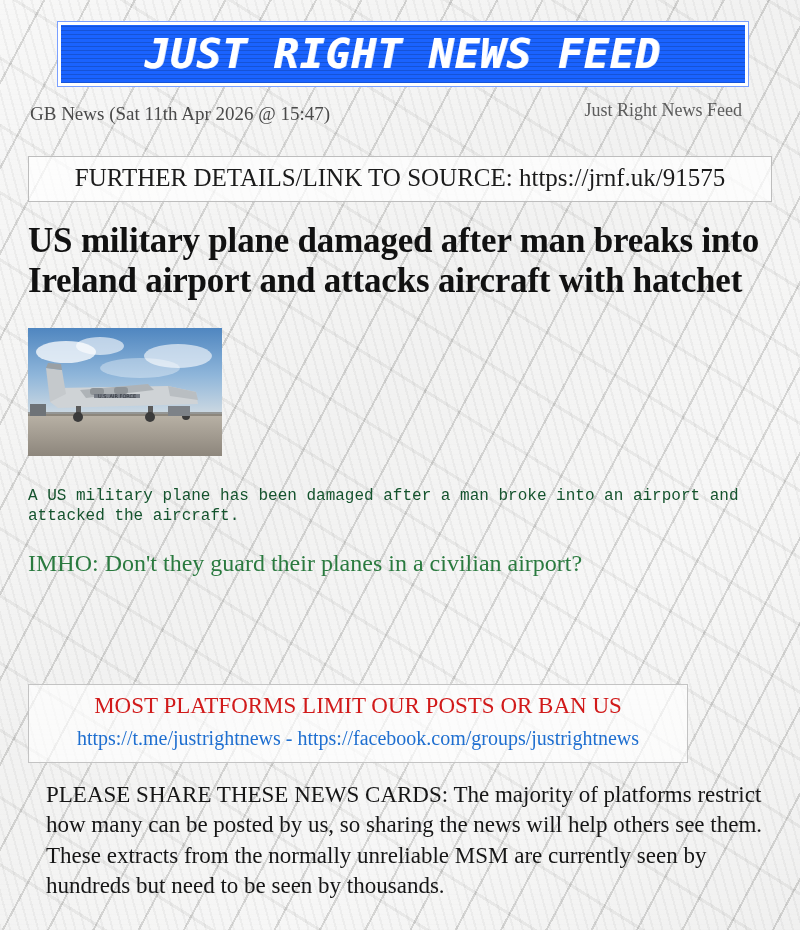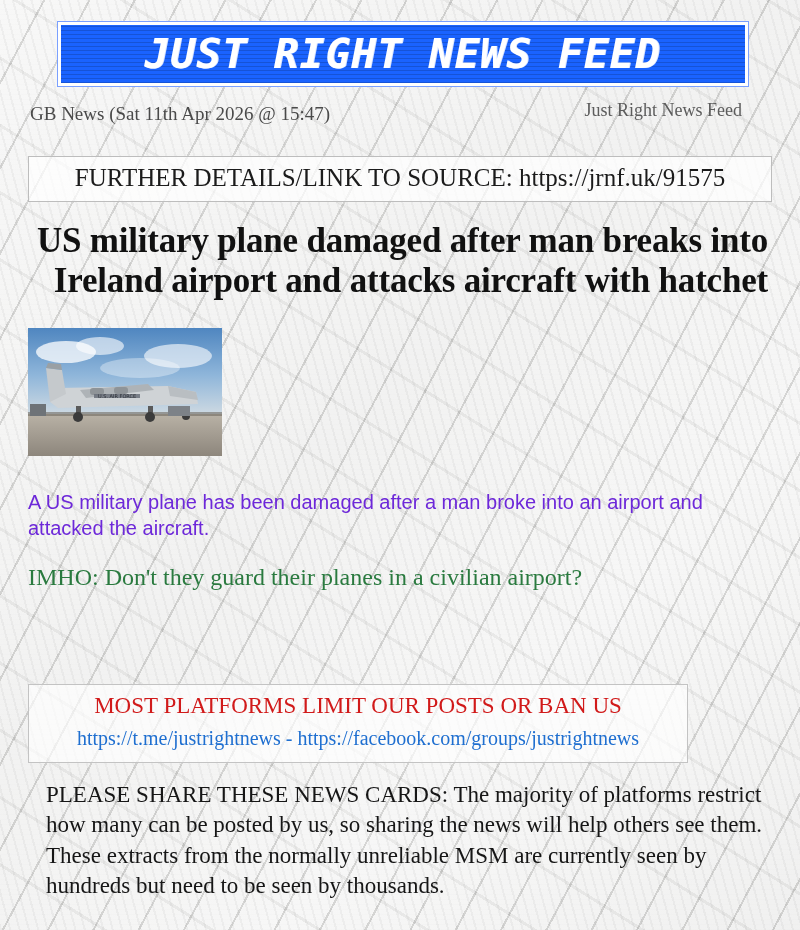--- a/index.html
+++ b/index.html
@@ -130,21 +130,20 @@
     position: absolute;
     left: 28px;
     top: 198px;
     width: 740px;
     font-family: "Liberation Serif", serif;
     font-weight: bold;
     font-size: 35px;
     line-height: 1.12;
     color: #111111;
     letter-spacing: -0.2px;
-    text-align: right;
   }
 
   
   .photo {
     position: absolute;
     left: 28px;
     top: 328px;
     width: 194px;
     height: 128px;
     overflow: hidden;
@@ -154,24 +153,24 @@
   .photo svg { display: block; }
 
   
   .body-wrap {
     position: absolute;
     left: 28px;
     top: 470px;
     width: 744px;
   }
   .para {
-    font-family: Liberation Sans, sans-serif;
-    font-size: 20px;
+    font-family: Liberation Mono, monospace;
+    font-size: 16px;
     line-height: 1.28;
-    color: #6d28d9;
+    color: #14532d;
     margin-bottom: 16px;
   }
   .imho {
     font-family: "Liberation Serif", serif;
     font-size: 24px;
     line-height: 1.28;
     color: #2a7a3f;
     margin-top: 21px;
   }
 

